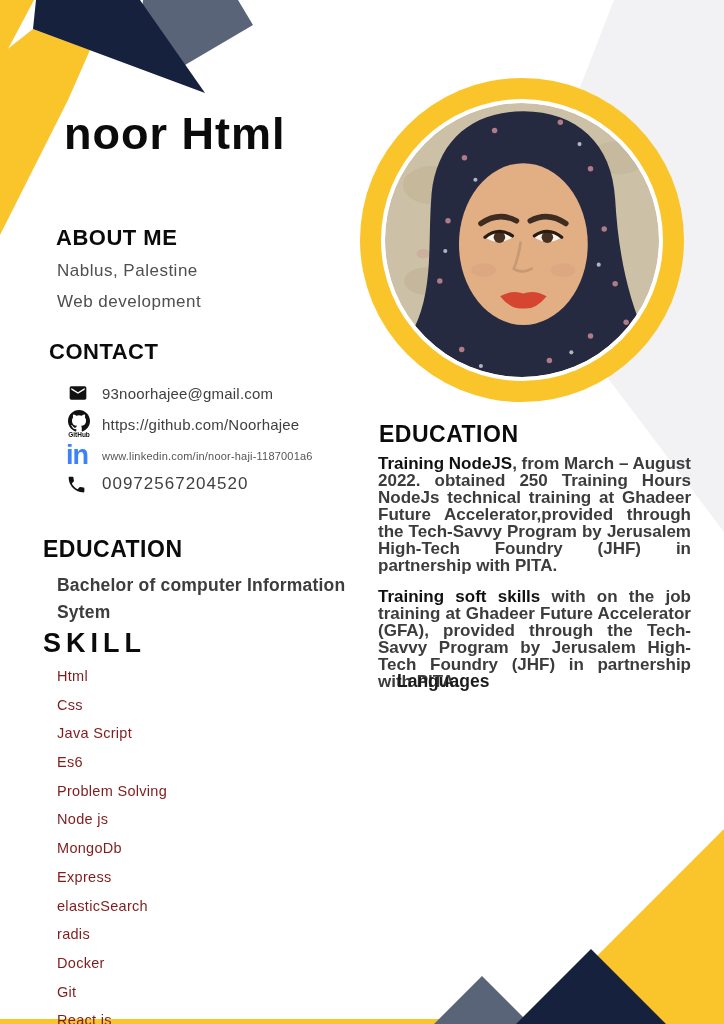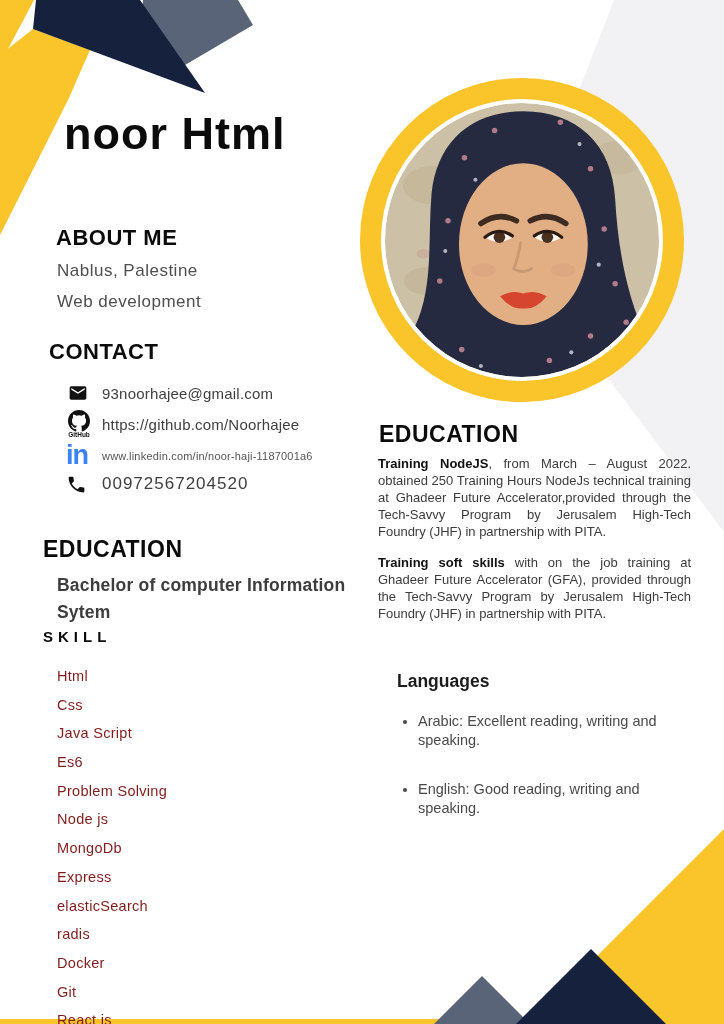--- a/index.html
+++ b/index.html
@@ -29,27 +29,27 @@
   .c-text{font-size:15px;color:#3f3f3f;text-decoration:none;letter-spacing:.2px;}
   .c-text.small{font-size:11px;color:#555;}
   .c-text.phone{font-size:17px;letter-spacing:1px;}
   .gh-wrap{display:flex;flex-direction:column;align-items:center;width:26px;}
   .gh-label{font-size:6.5px;font-weight:bold;color:#111;margin-top:-1px;}
   .li-glyph{font-size:27px;font-weight:bold;color:#3b82f6;line-height:.8;letter-spacing:-1px;}
 
   .edu-h{position:absolute;left:43px;top:536px;font-size:23px;letter-spacing:.5px;}
   .edu-degree{position:absolute;left:57px;top:572px;width:300px;font-size:17.5px;font-weight:bold;color:#3d3d3d;line-height:1.55;letter-spacing:.2px;}
 
-  .skill-h{position:absolute;left:43px;top:628px;font-size:15px;letter-spacing:5px;}
+  .skill-h{position:absolute;left:43px;top:628px;font-size:27px;letter-spacing:5px;}
   .skill-list{position:absolute;left:57px;top:668px;list-style:none;}
   .skill-list li{font-size:14.5px;color:#7f1d1d;margin-bottom:12.7px;letter-spacing:.3px;}
 
   .exp-h{position:absolute;left:379px;top:421px;font-size:23px;letter-spacing:.5px;}
   .exp-body{position:absolute;left:378px;top:455px;width:313px;}
-  .exp-body p{font-size:13px;line-height:17px;text-align:justify;color:var(--exp);margin-bottom:14px;}
+  .exp-body p{font-size:17px;line-height:17px;text-align:justify;color:var(--exp);margin-bottom:14px;font-weight:bold;}
   .exp-body p b{color:#111;}
 
   .lang-h{position:absolute;left:397px;top:671px;font-size:17.5px;font-weight:bold;color:#1c1c1c;}
   .lang-list{position:absolute;left:418px;top:712px;width:272px;list-style:disc;}
   .lang-list li{font-size:14.5px;line-height:19px;color:#4a4a4a;margin-bottom:30px;}
 
   .photo{
     position:absolute;left:360px;top:78px;width:324px;height:324px;z-index:2;
     border-radius:50%;background:var(--yellow);padding:21px;
   }
@@ -137,24 +137,20 @@
     <li>React js</li>
   </ul>
 
   <h2 class="sec-h exp-h">EDUCATION</h2>
   <div class="exp-body">
     <p><b>Training NodeJS</b><span>, from March – August 2022. obtained 250 Training Hours NodeJs technical training at Ghadeer Future Accelerator,provided through the Tech-Savvy Program by Jerusalem High-Tech Foundry (JHF) in partnership with PITA.</span></p>
     <p><b>Training soft skills</b><span> with on the job training at Ghadeer Future Accelerator (GFA), provided through the Tech-Savvy Program by Jerusalem High-Tech Foundry (JHF) in partnership with PITA.</span></p>
   </div>
 
   <h3 class="lang-h">Languages</h3>
-  <ul class="lang-list">
-    <li>Arabic: Excellent reading, writing and speaking.</li>
-    <li>English: Good reading, writing and speaking.</li>
-  </ul>
 
 </div>
 
 <div class="photo">
   <div class="photo-rim">
     <svg class="photo-img" viewBox="0 0 200 200" aria-hidden="true">
       <defs>
           <clipPath id="pc">
             <circle cx="100" cy="100" r="100"></circle>
           </clipPath>

